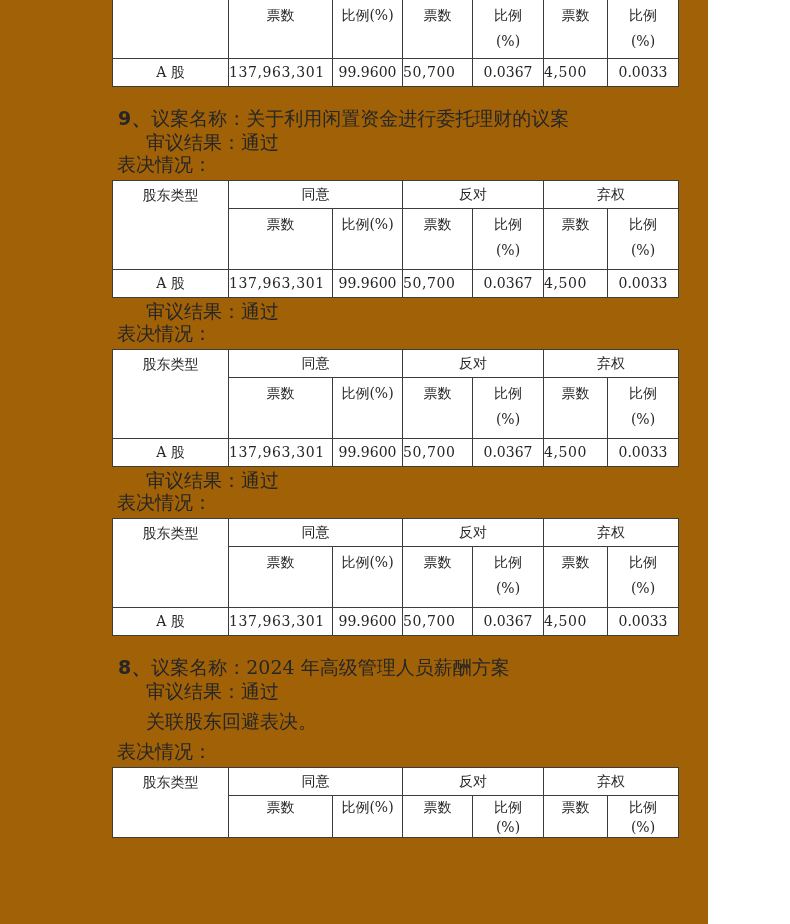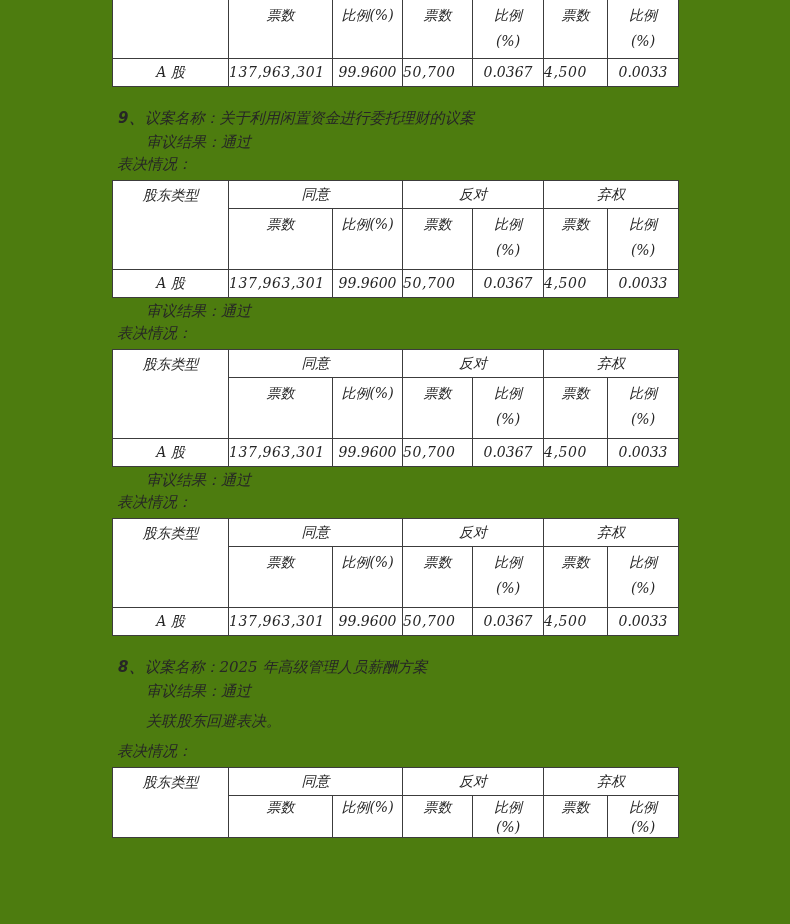--- a/index.html
+++ b/index.html
@@ -9,28 +9,27 @@
   }
   body {
     width: 790px;
     height: 924px;
     overflow: hidden;
     font-family: "DejaVu Serif", "Liberation Serif", serif;
     color: #262626;
   }
   .page {
     position: relative;
-    width: 790px;
+    width: 708px;
     height: 924px;
     overflow: hidden;
-    background: #4d7c0f;
-    font-style: italic;
+    background: #a16207;
   }
   .line {
-    font-size: 15px;
+    font-size: 19px;
     line-height: 22px;
     white-space: nowrap;
   }
   .heading { margin: 20px 0 0 118px; }
   .result  { margin: 2px 0 0 146px; }
   .note    { margin: 8px 10px 0 146px; }
   .vote    { margin: 0 0 0 117px; }
   .vote.after-note { margin-top: 8px; }
   .sec-num {
     font-family: "DejaVu Sans", "Liberation Sans", sans-serif;
@@ -255,21 +254,21 @@
       <td class="num">137,963,301</td>
       <td>99.9600</td>
       <td class="num">50,700</td>
       <td>0.0367</td>
       <td class="num">4,500</td>
       <td>0.0033</td>
     </tr>
   </tbody>
     </table>
 
-  <div class="line heading"><span class="sec-num">8、</span><span>议案名称：</span><span>2025 年高级管理人员薪酬方案</span></div>
+  <div class="line heading"><span class="sec-num">8、</span><span>议案名称：</span><span>2024 年高级管理人员薪酬方案</span></div>
   <div class="line result"><span>审议结果：</span><span>通过</span></div>
   <div class="line note">关联股东回避表决。</div>
   <div class="line vote after-note">表决情况：</div>
 
   <table class="vt vt-bottom">
     <colgroup>
       <col style="width:116px">
         <col style="width:104px">
         <col style="width:70px">
       <col style="width:70px">

